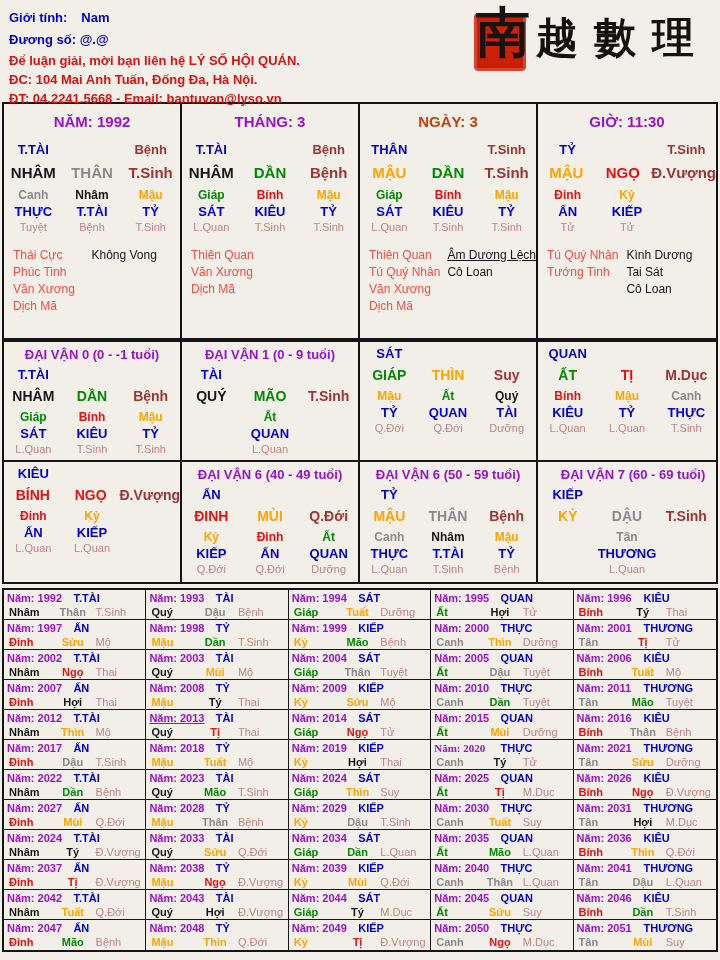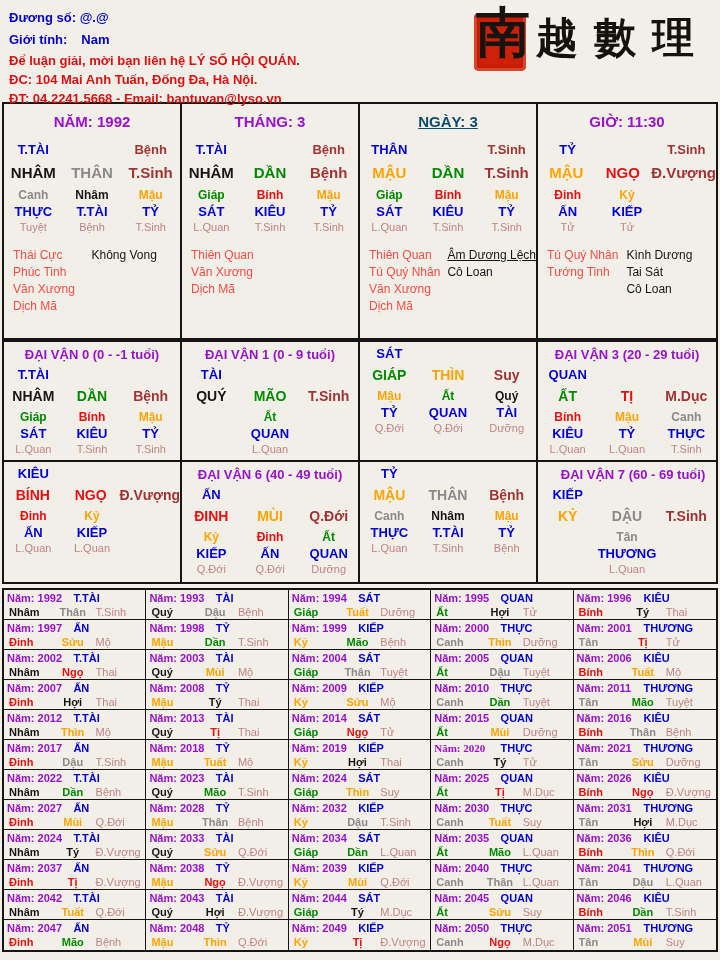--- a/index.html
+++ b/index.html
@@ -83,25 +83,25 @@
   .ychi{text-align:center;}
   .ystg{font-weight:normal;text-align:left;}
 </style>
 </head>
 <body>
 
 <div id="page">
 
   <div class="header">
     <div class="hline hblue">
+      <span>Giới tính:</span><span class="gap6"></span><span>Nam</span>
+    </div>
+    <div class="hline hblue">
       <span>Đương số:</span>
       <span>@.@</span>
-    </div>
-    <div class="hline hblue">
-      <span>Giới tính:</span><span class="gap6"></span><span>Nam</span>
     </div>
     <div class="hline hred">Để luận giải, mời bạn liên hệ LÝ SỐ HỘI QUÁN.</div>
     <div class="hline hred">ĐC: 104 Mai Anh Tuấn, Đống Đa, Hà Nội.</div>
     <div class="hline hred">ĐT: 04.2241.5668 - Email: bantuvan@lyso.vn</div>
 
     <div class="logo">
       <div class="seal">
         <span class="sealchar">南</span>
       </div>
       <div class="calli">越數理</div>
@@ -182,21 +182,21 @@
         <div class="stars">
           <div class="sred">
             <div class="star" style="color: rgb(248, 76, 68);">Thiên Quan</div>
             <div class="star" style="color: rgb(248, 76, 68);">Văn Xương</div>
             <div class="star" style="color: rgb(248, 76, 68);">Dịch Mã</div>
           </div>
           <div class="sblk"></div>
         </div>
       </div>
       <div class="pcol">
-        <div class="ptitle" style="color: #0c4a6e; text-decoration: underline;">NGÀY: 3</div>
+        <div class="ptitle" style="color: #c2410c;">NGÀY: 3</div>
         <div class="row3">
           <span style="color: rgb(0, 0, 214);">THÂN</span>
           <span></span>
           <span style="color: rgb(160, 52, 52);">T.Sinh</span>
         </div>
         <div class="row3 big">
           <span style="color: rgb(255, 164, 0);">MẬU</span>
           <span style="color: rgb(0, 138, 0);">DẦN</span>
           <span style="color: rgb(160, 52, 52);">T.Sinh</span>
         </div>
@@ -345,21 +345,20 @@
             <div class="hstg" style="color: rgb(192, 132, 132);">Q.Đới</div>
           </div>
           <div class="hcell">
             <div class="hcan" style="color: rgb(22, 22, 22);">Quý</div>
             <div class="hthan" style="color: rgb(0, 0, 214);">TÀI</div>
             <div class="hstg" style="color: rgb(192, 132, 132);">Dưỡng</div>
           </div>
         </div>
       </div>
       <div class="dcell">
-        <div class="dtitle" style="color: rgb(153, 18, 204);">ĐẠI VẬN 3 (20 - 29 tuổi)</div>
         <div class="row3 drow">
           <span style="color: rgb(0, 0, 214);">QUAN</span>
           <span></span>
           <span></span>
         </div>
         <div class="row3 dbig">
           <span style="color: rgb(0, 138, 0);">ẤT</span>
           <span style="color: rgb(232, 16, 16);">TỊ</span>
           <span style="color: rgb(160, 52, 52);">M.Dục</span>
         </div>
@@ -430,20 +429,21 @@
             <div class="hstg" style="color: rgb(192, 132, 132);">Q.Đới</div>
           </div>
           <div class="hcell">
             <div class="hcan" style="color: rgb(0, 138, 0);">Ất</div>
             <div class="hthan" style="color: rgb(0, 0, 214);">QUAN</div>
             <div class="hstg" style="color: rgb(192, 132, 132);">Dưỡng</div>
           </div>
         </div>
       </div>
       <div class="dcell">
+        <div class="dtitle" style="color: rgb(153, 18, 204);">ĐẠI VẬN 6 (50 - 59 tuổi)</div>
         <div class="row3 drow">
           <span style="color: rgb(0, 0, 214);">TỶ</span>
           <span></span>
           <span></span>
         </div>
         <div class="row3 dbig">
           <span style="color: rgb(255, 164, 0);">MẬU</span>
           <span style="color: rgb(138, 138, 138);">THÂN</span>
           <span style="color: rgb(160, 52, 52);">Bệnh</span>
         </div>
@@ -716,21 +716,21 @@
           <span class="ythan" style="color: rgb(0, 0, 214);">T.TÀI</span>
         </div>
         <div class="yl2">
           <span class="ycan" style="color: rgb(22, 22, 22);">Nhâm</span>
           <span class="ychi" style="color: rgb(255, 164, 0);">Thìn</span>
           <span class="ystg" style="color: rgb(192, 132, 132);">Mộ</span>
         </div>
       </div>
       <div class="ycell">
         <div class="yl1">
-          <span class="ynam" style="color: rgb(153, 18, 204);">Năm: 2013</span>
+          <span class="ynam" style="color: rgb(153, 18, 204); text-decoration: underline;">Năm: 2013</span>
           <span class="ythan" style="color: rgb(0, 0, 214);">TÀI</span>
         </div>
         <div class="yl2">
           <span class="ycan" style="color: rgb(22, 22, 22);">Quý</span>
           <span class="ychi" style="color: rgb(232, 16, 16);">Tị</span>
           <span class="ystg" style="color: rgb(192, 132, 132);">Thai</span>
         </div>
       </div>
       <div class="ycell">
         <div class="yl1">
@@ -892,21 +892,21 @@
           <span class="ythan" style="color: rgb(0, 0, 214);">TỶ</span>
         </div>
         <div class="yl2">
           <span class="ycan" style="color: rgb(255, 164, 0);">Mậu</span>
           <span class="ychi" style="color: rgb(138, 138, 138);">Thân</span>
           <span class="ystg" style="color: rgb(192, 132, 132);">Bệnh</span>
         </div>
       </div>
       <div class="ycell">
         <div class="yl1">
-          <span class="ynam" style="color: rgb(153, 18, 204);">Năm: 2032</span>
+          <span class="ynam" style="color: rgb(153, 18, 204);">Năm: 2029</span>
           <span class="ythan" style="color: rgb(0, 0, 214);">KIẾP</span>
         </div>
         <div class="yl2">
           <span class="ycan" style="color: rgb(255, 164, 0);">Kỷ</span>
           <span class="ychi" style="color: rgb(138, 138, 138);">Dậu</span>
           <span class="ystg" style="color: rgb(192, 132, 132);">T.Sinh</span>
         </div>
       </div>
       <div class="ycell">
         <div class="yl1">

